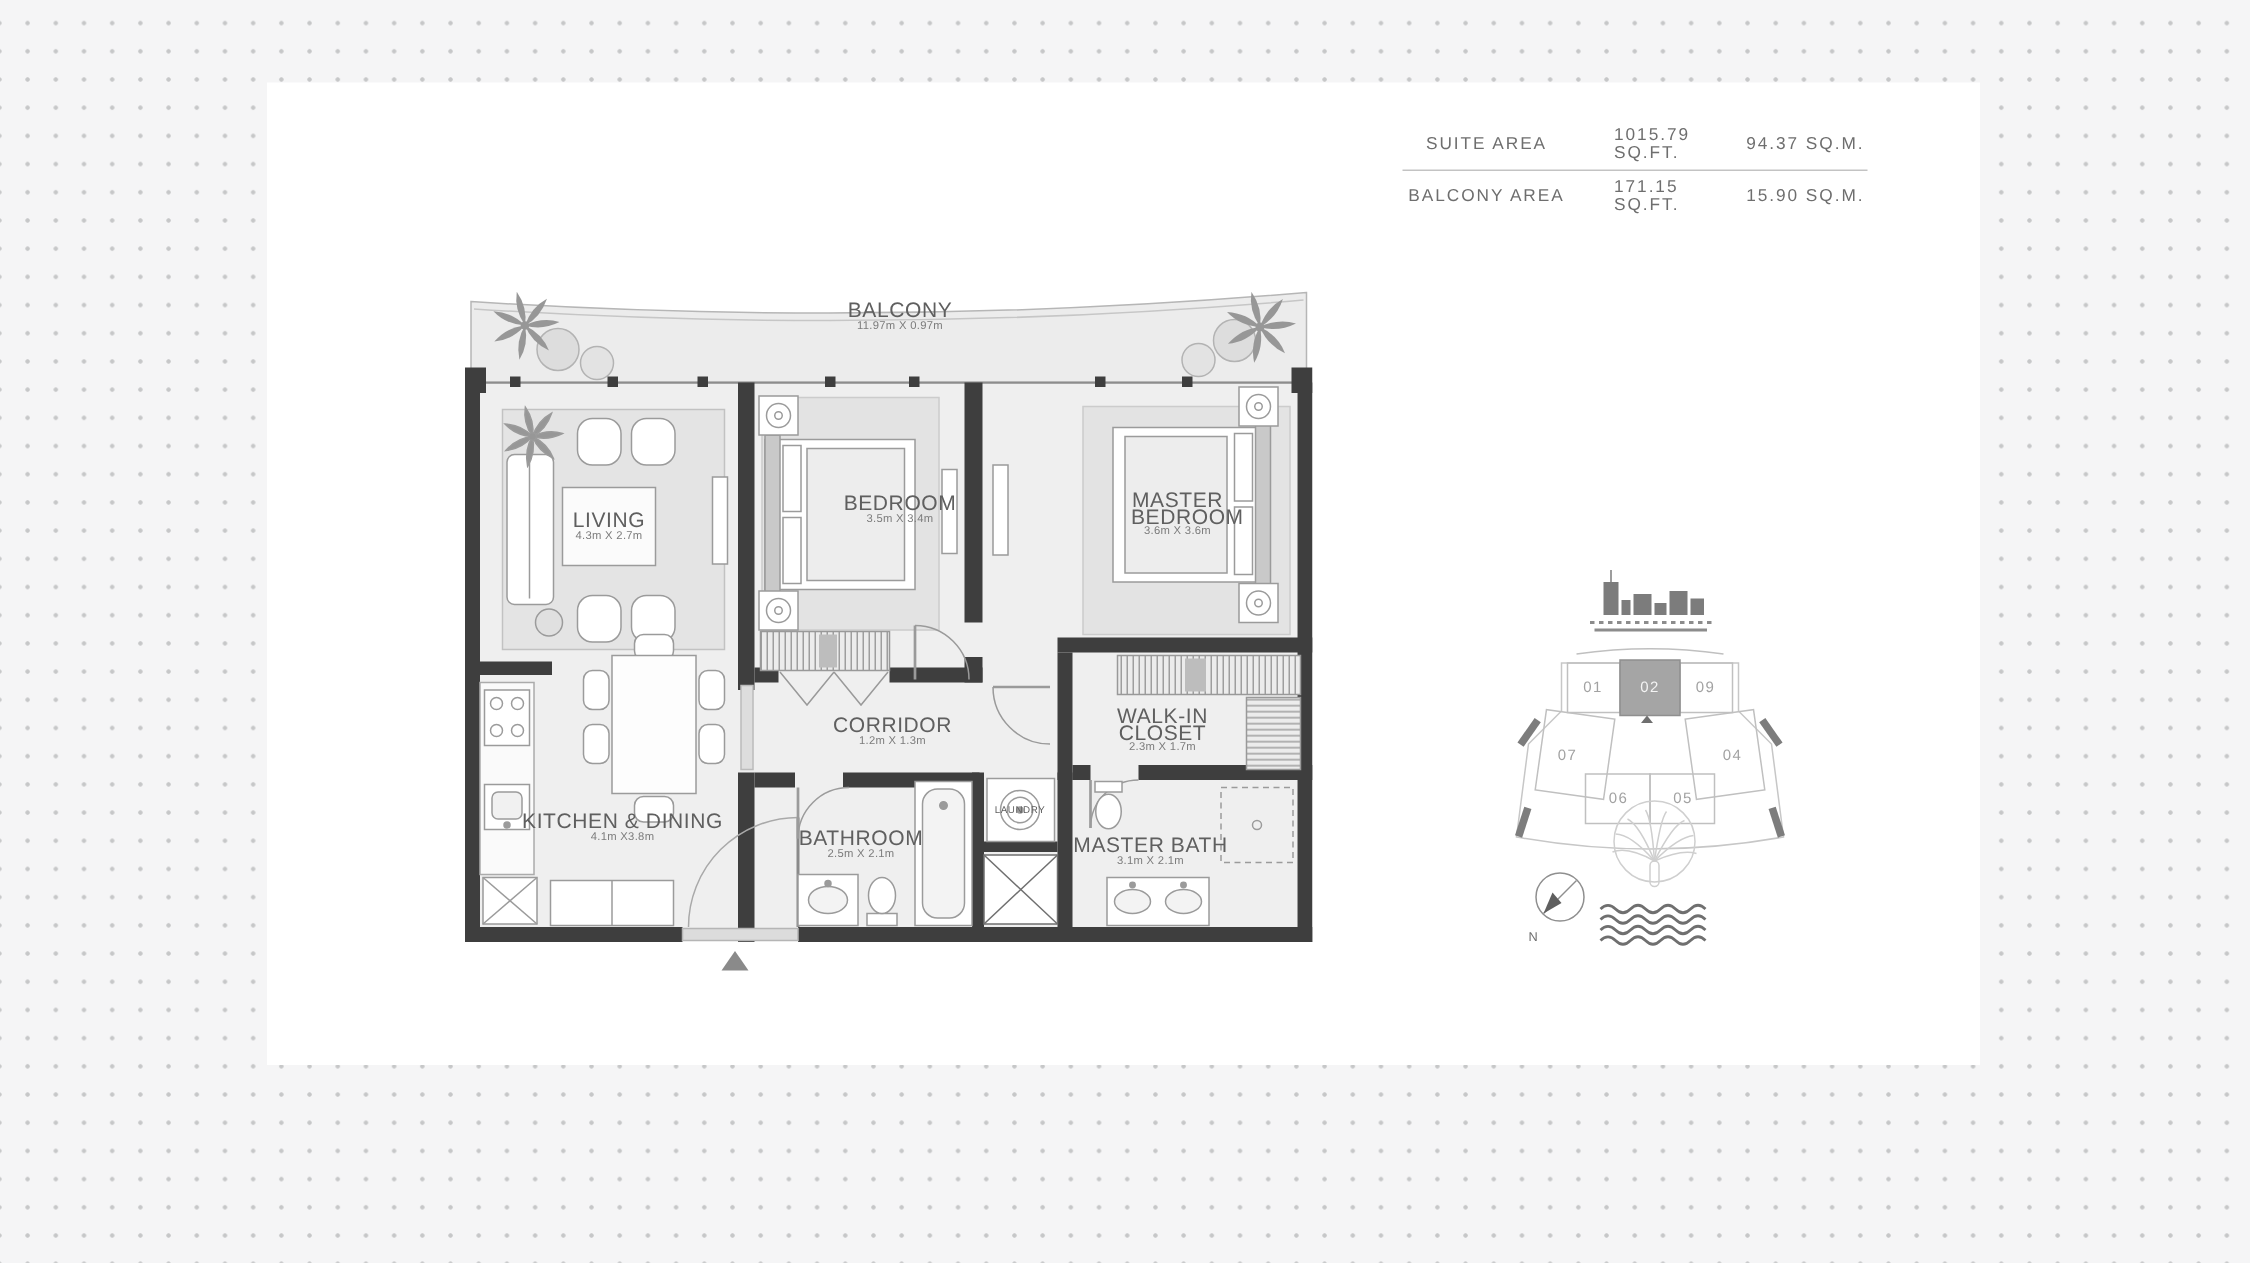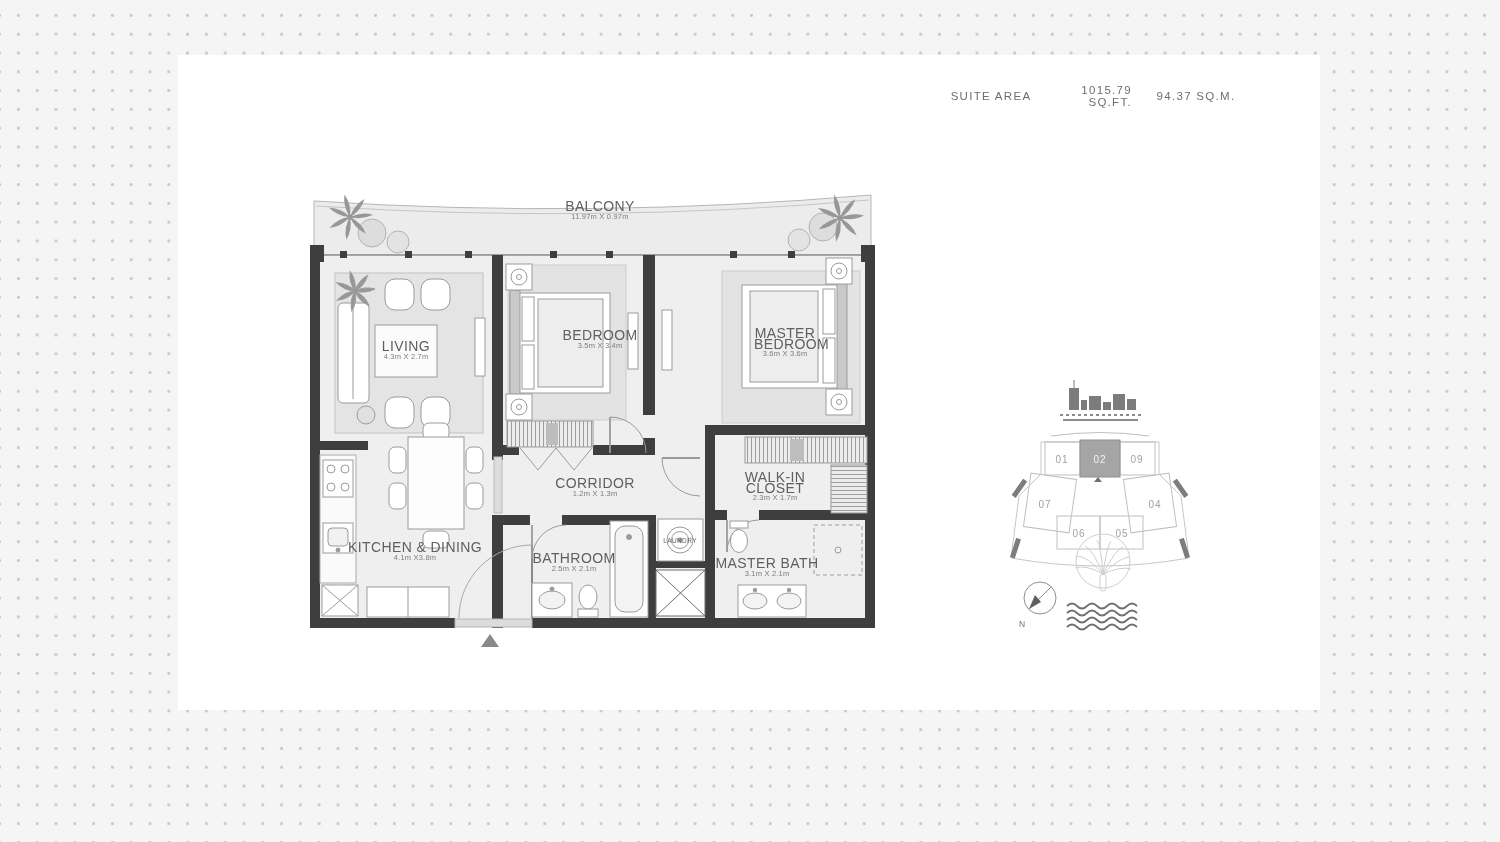--- a/index.html
+++ b/index.html
@@ -17,22 +17,22 @@
     background:#ffffff;
   }
   
   #area-table { position:absolute; left:935px; top:79px; width:310px; color:#6e6e6e; }
   #area-table .row {
     display:flex; align-items:center; height:34px;
     font-size:11.5px; letter-spacing:1.3px;gap:17px;
   }
   #area-table .row + .row { border-top:1px solid #c3c3c3; }
   #area-table .lbl  { flex:0 0 112px; text-align:center; }
-  #area-table .sqft { flex:1; text-align:right;margin-left:12px; }
-  #area-table .sqm  { flex:0 0 96px; text-align:center; padding-right:2px; }
+  #area-table .sqft { flex:1; text-align:left;margin-left:12px; }
+  #area-table .sqm  { flex:0 0 96px; text-align:right; padding-right:2px; }
   
   #plan { position:absolute; left:310px; top:185px; width:565px; height:470px; }
   #plan svg { position:absolute; left:0; top:0; }
   .room-label { position:absolute; transform:translate(-50%,-50%);
     text-align:center; color:#5f5f5f; white-space:nowrap; z-index:5; }
   .room-label .rn { font-size:14px; letter-spacing:.4px; line-height:10.5px; }
   .room-label .rd { font-size:7.5px; color:#7c7c7c; letter-spacing:.2px; line-height:9px; }
   .room-label.wrap { white-space:normal; width:62px; }
   .room-label.tiny .rn { font-size:6.5px; }
   
@@ -46,20 +46,25 @@
 </head>
 <body>
 
 <div id="content-panel"></div>
 
 <div id="area-table">
   <div class="row">
     <span class="lbl">SUITE AREA</span>
     <span class="sqft">1015.79 SQ.FT.</span>
     <span class="sqm">94.37 SQ.M.</span>
+  </div>
+  <div class="row">
+    <span class="lbl">BALCONY AREA</span>
+    <span class="sqft">171.15 SQ.FT.</span>
+    <span class="sqm">15.90 SQ.M.</span>
   </div>
 </div>
 
 <div id="plan">
 <svg width="565" height="470" viewBox="0 0 565 470">
   <defs>
     <pattern id="hatchV" width="4" height="6" patternUnits="userSpaceOnUse">
       <rect width="4" height="6" fill="#ececec"></rect>
       <line x1="1.5" y1="0" x2="1.5" y2="6" stroke="#9e9e9e" stroke-width="1"></line>
     </pattern>

